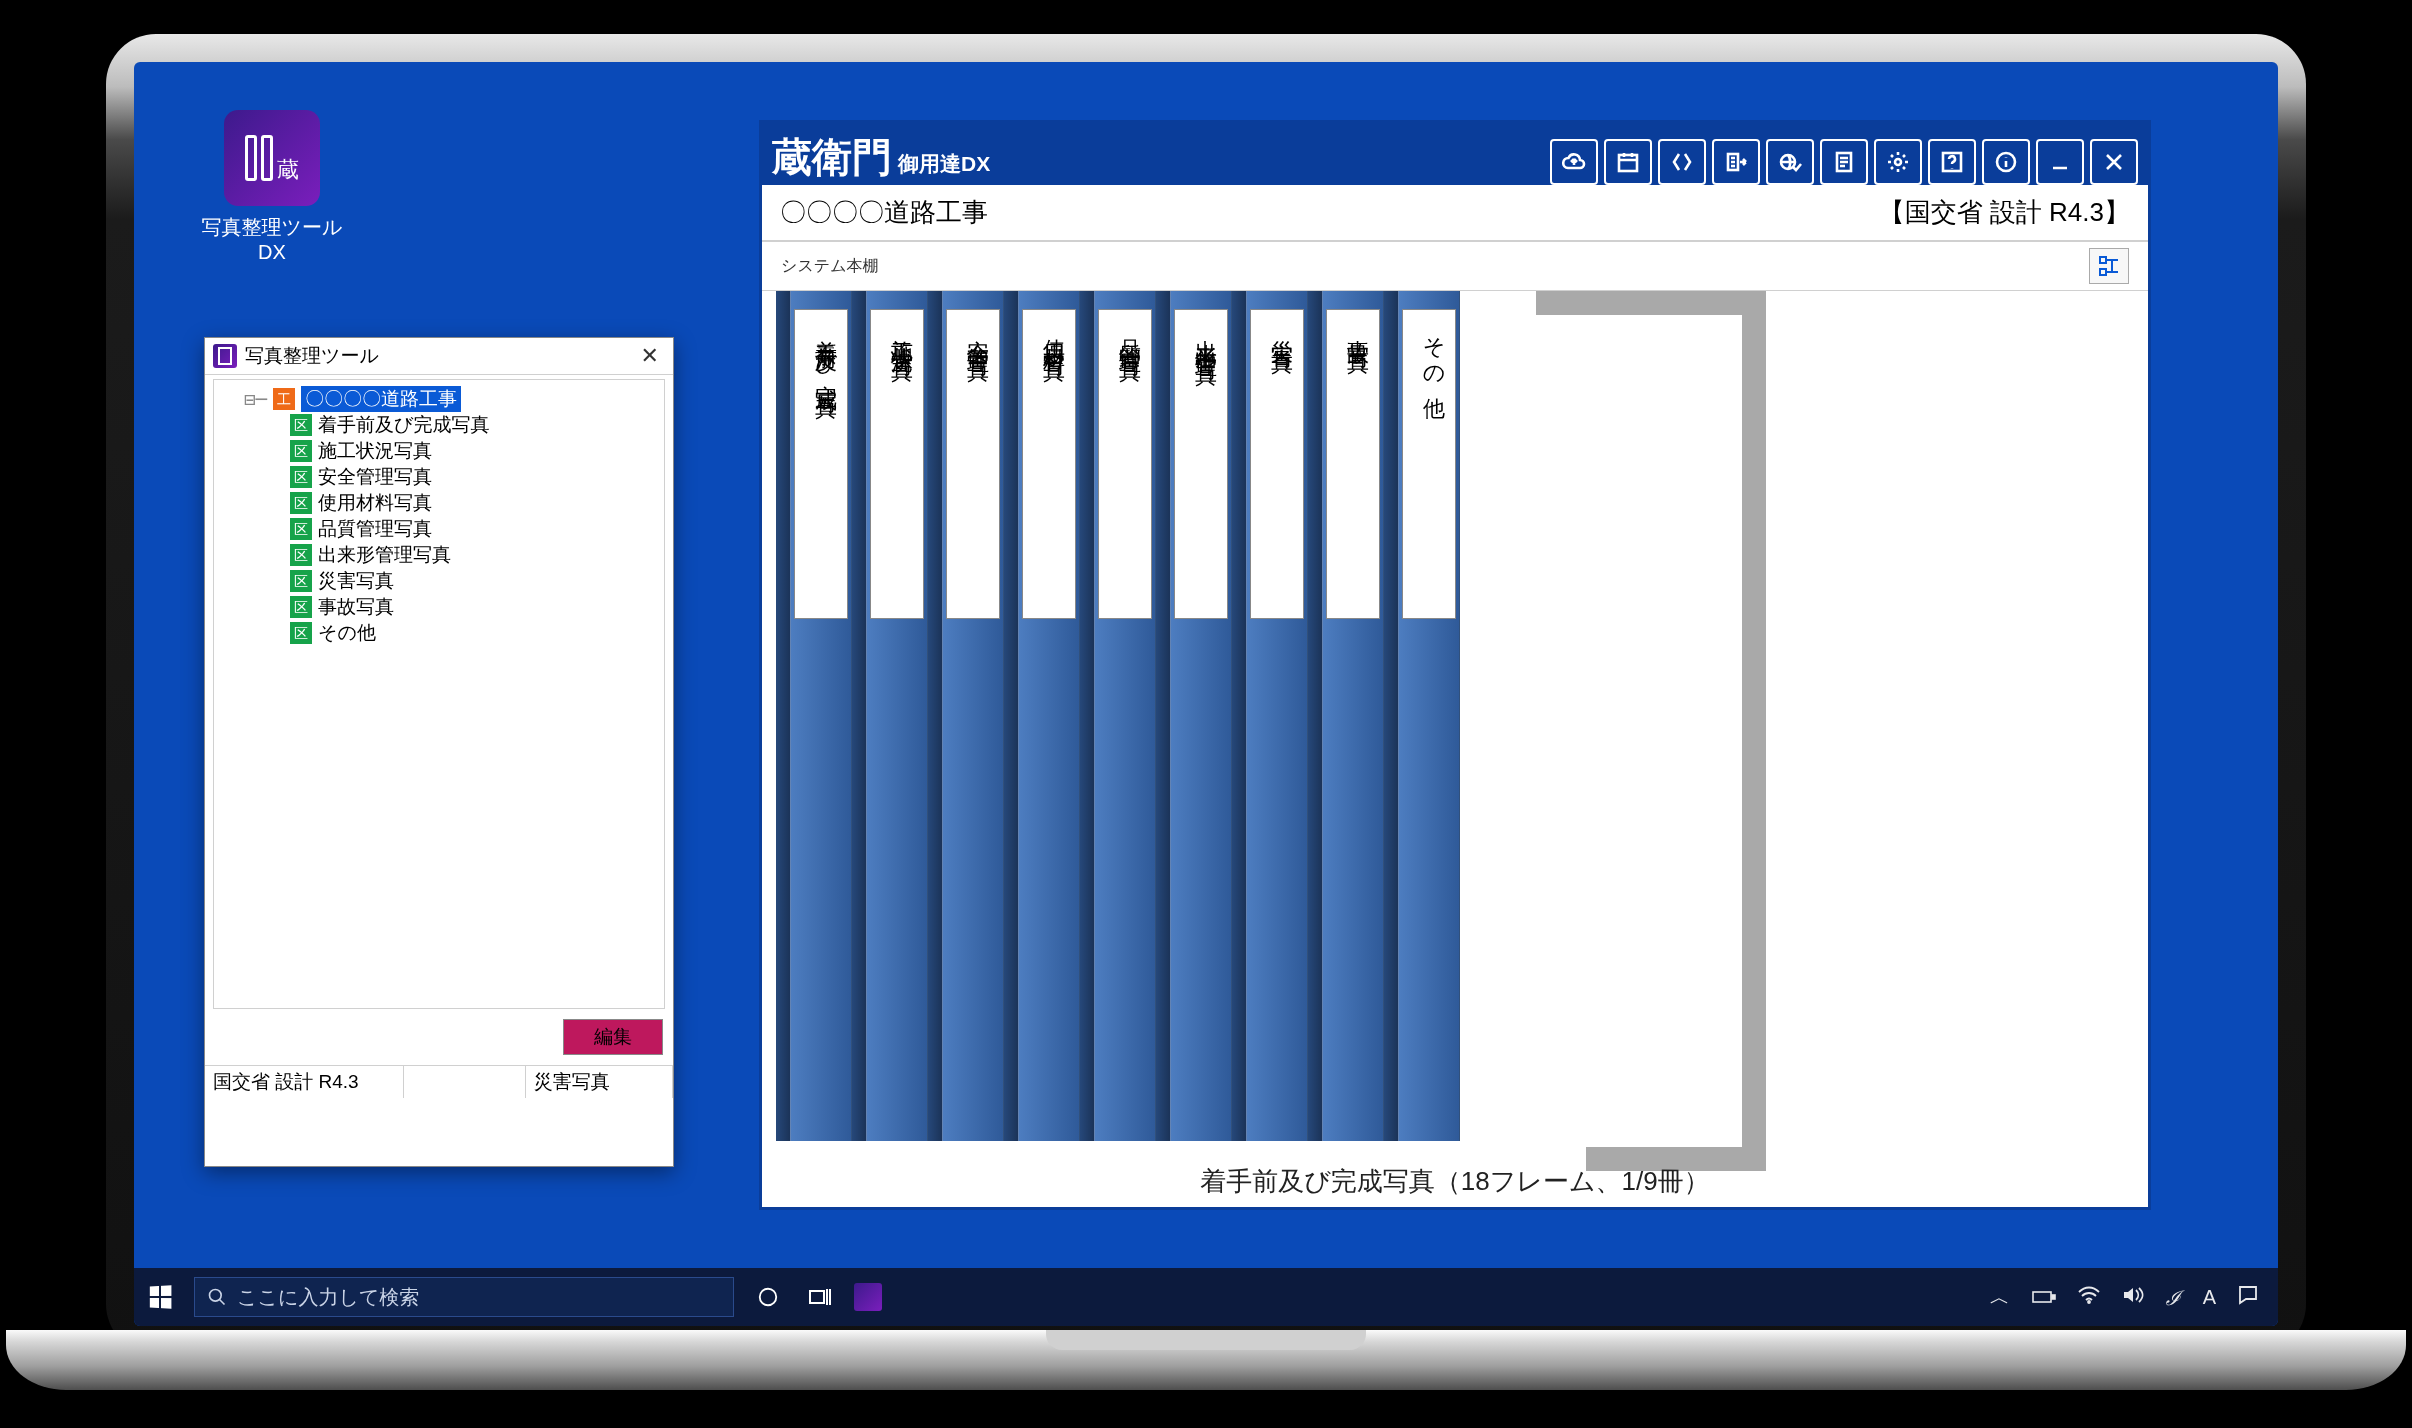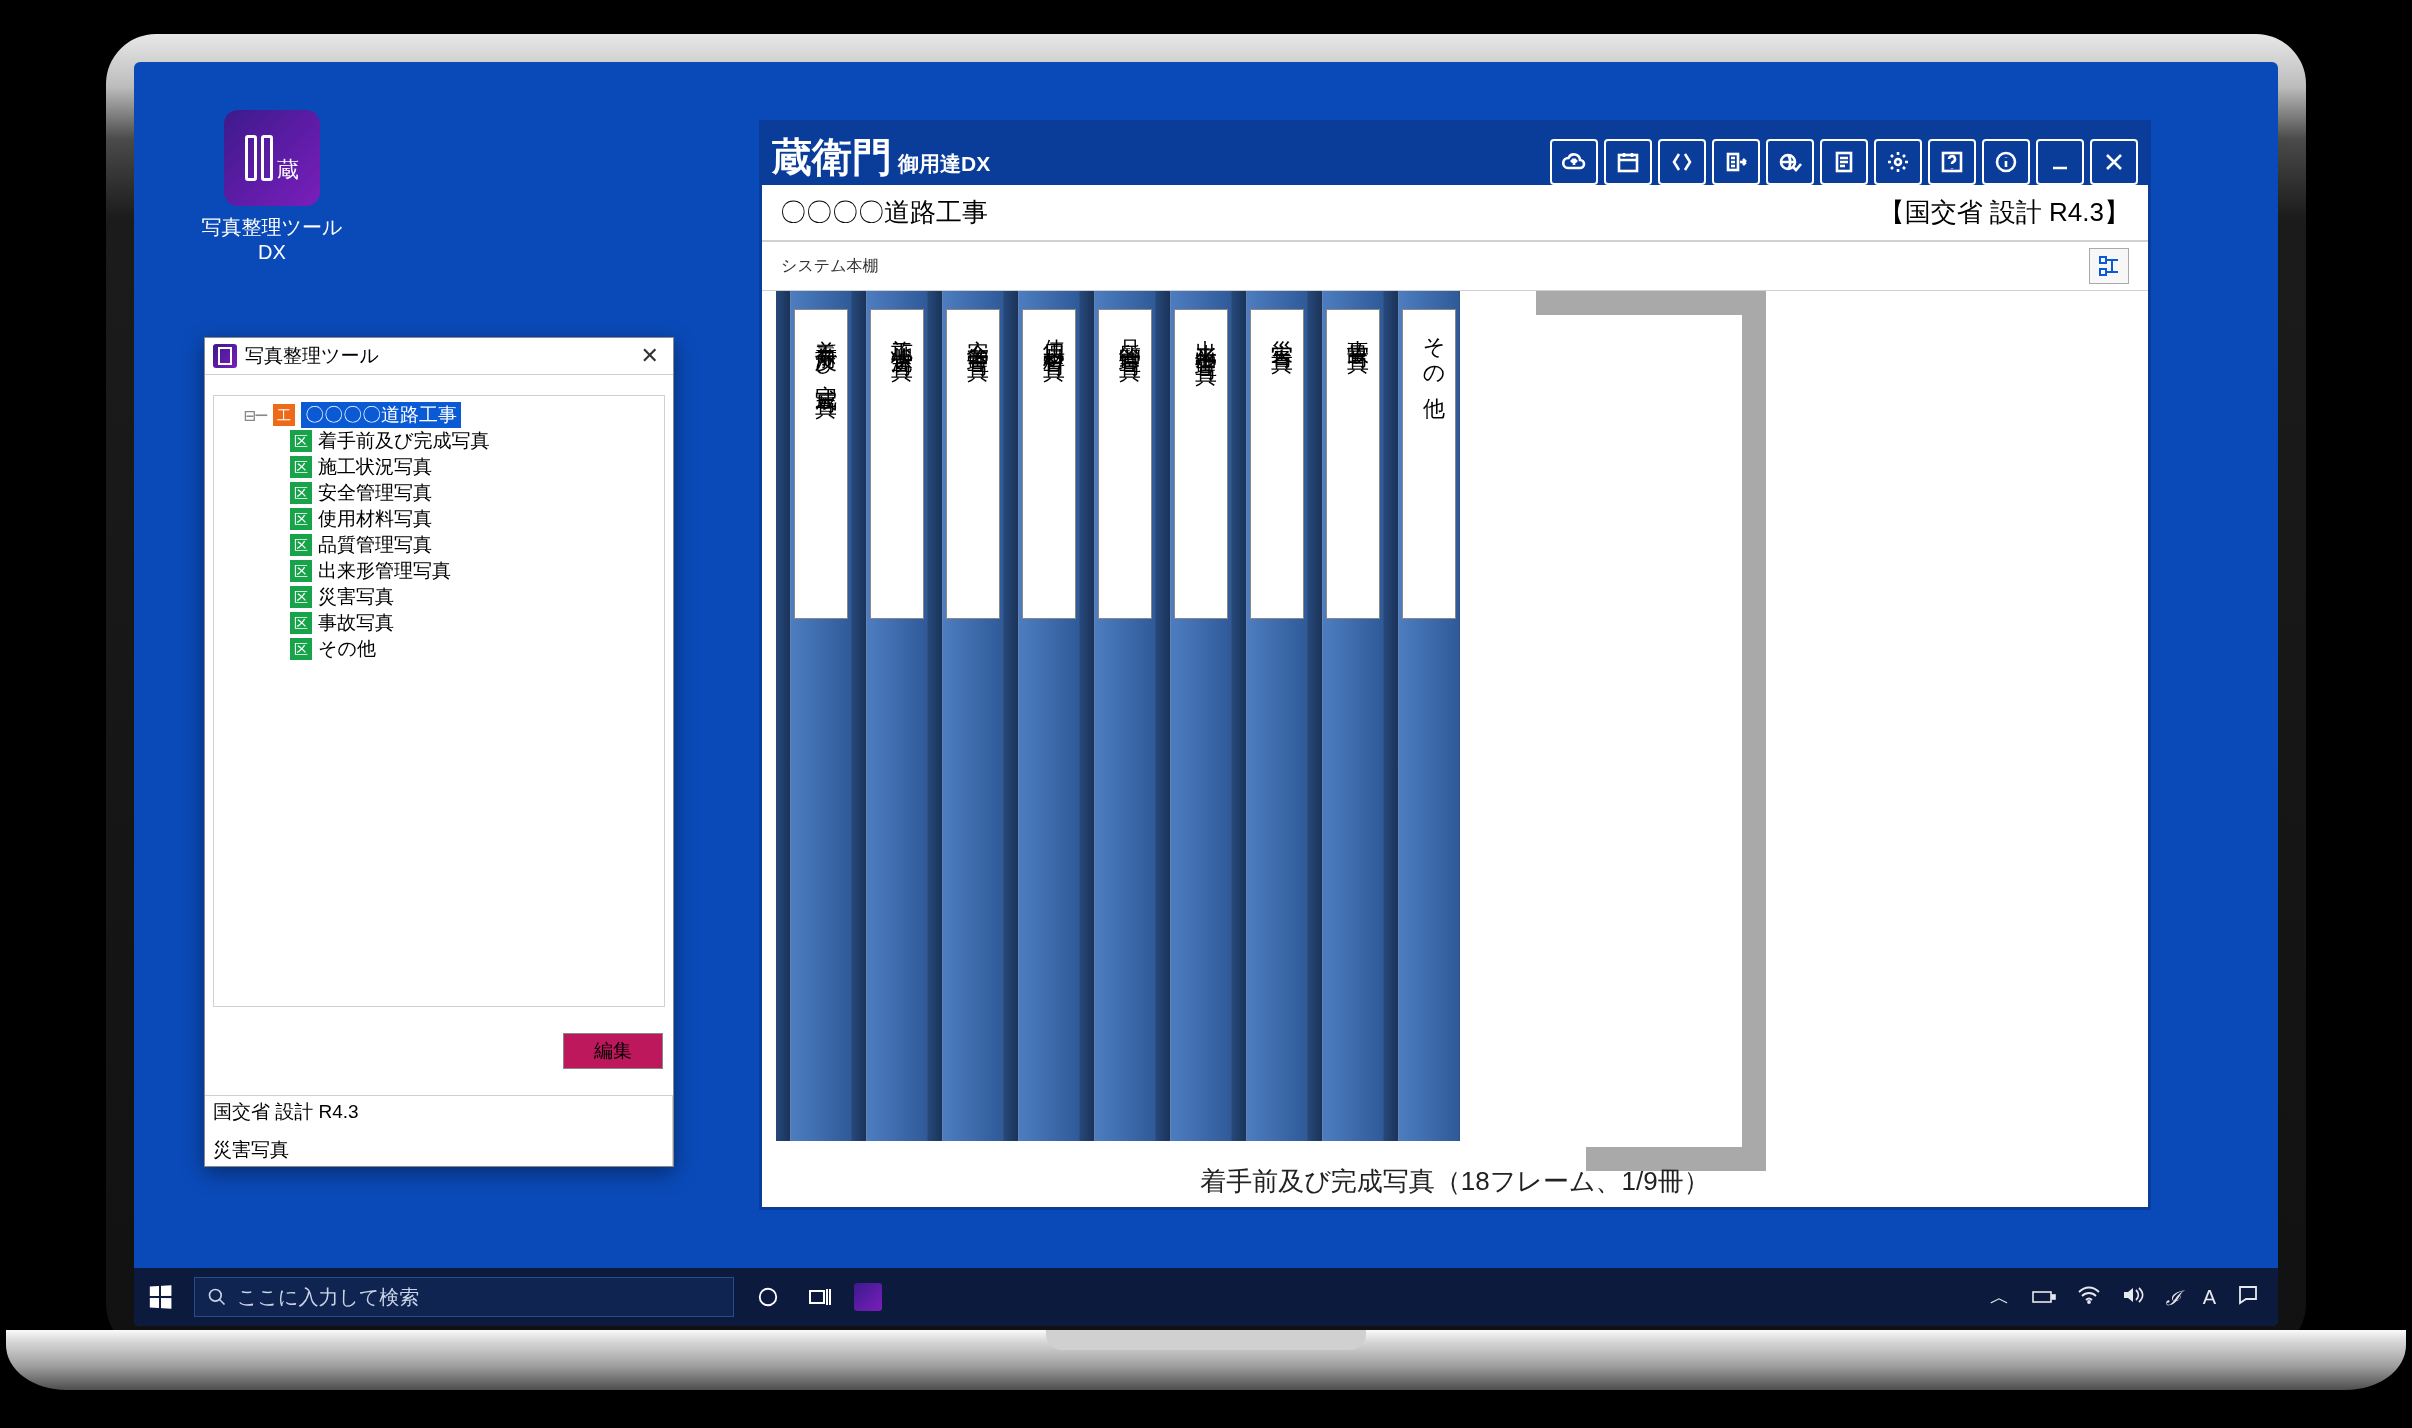--- a/index.html
+++ b/index.html
@@ -52,38 +52,38 @@
   .kura-logo{
     display:flex;align-items:flex-end;gap:4px;
   }
   .kura-logo .bar{width:12px;height:46px;border:3px solid #fff;border-radius:3px;}
   .kura-logo .han{color:#fff;font-size:22px;align-self:flex-end;line-height:1;}
 
   
   .tool-window{
     position:absolute;top:275px;left:70px;width:470px;height:830px;
     background:#fff;border:1px solid #888;box-shadow:0 6px 20px rgba(0,0,0,.4);
-    display:flex;flex-direction:column;font-size:19px;gap:16px;
+    display:flex;flex-direction:column;font-size:19px;
   }
   .tool-title{display:flex;align-items:center;gap:8px;padding:5px 8px;border-bottom:1px solid var(--light-border);}
   .tool-title .mini-tile{width:24px;height:24px;background:linear-gradient(135deg,#3d1a8c,#7a1ebc);border-radius:3px;display:flex;align-items:center;justify-content:center;}
   .tool-title .mini-tile::after{content:"";width:10px;height:14px;border:2px solid #fff;}
   .tool-title .close{margin-left:auto;font-size:22px;cursor:pointer;padding:0 6px;color:#333;}
   .tool-sub{padding:4px 8px;color:#222;}
   .tree-box{margin:4px 8px;border:1px solid var(--light-border);height:630px;overflow:auto;padding:6px;}
   .tree-row{display:flex;align-items:center;gap:6px;white-space:nowrap;line-height:26px;}
   .tree-ind1{padding-left:24px;}
   .tree-ind2{padding-left:70px;}
   .badge-orange{width:22px;height:22px;background:#ef6a18;color:#fff;font-size:14px;display:flex;align-items:center;justify-content:center;}
   .badge-green{width:22px;height:22px;background:#16a34a;color:#fff;font-size:14px;display:flex;align-items:center;justify-content:center;}
   .sel{background:#0a5ad6;color:#fff;padding:0 4px;}
   .elbow{color:#888;font-family:monospace;}
   .tool-btnrow{display:flex;justify-content:flex-end;padding:6px 10px 10px;}
   .tool-btn{border:1px solid #888;background:#be185d;padding:4px 30px;cursor:pointer;font-family:inherit;font-size:19px;}
-  .tool-status{display:flex;border-top:1px solid var(--light-border);flex-direction:column;}
+  .tool-status{display:flex;border-top:1px solid var(--light-border);}
   .tool-status>div{border-right:1px solid var(--light-border);padding:3px 8px;flex:1;}
   .tool-status>div:first-child{flex:1.4;}
   .tool-status>div:nth-child(2){flex:0.8;}
 
   
   .kura-window{
     position:absolute;top:58px;left:625px;width:1392px;height:1090px;
     background:#fff;border:3px solid var(--titlebar-blue);
     display:flex;flex-direction:column;
   }

